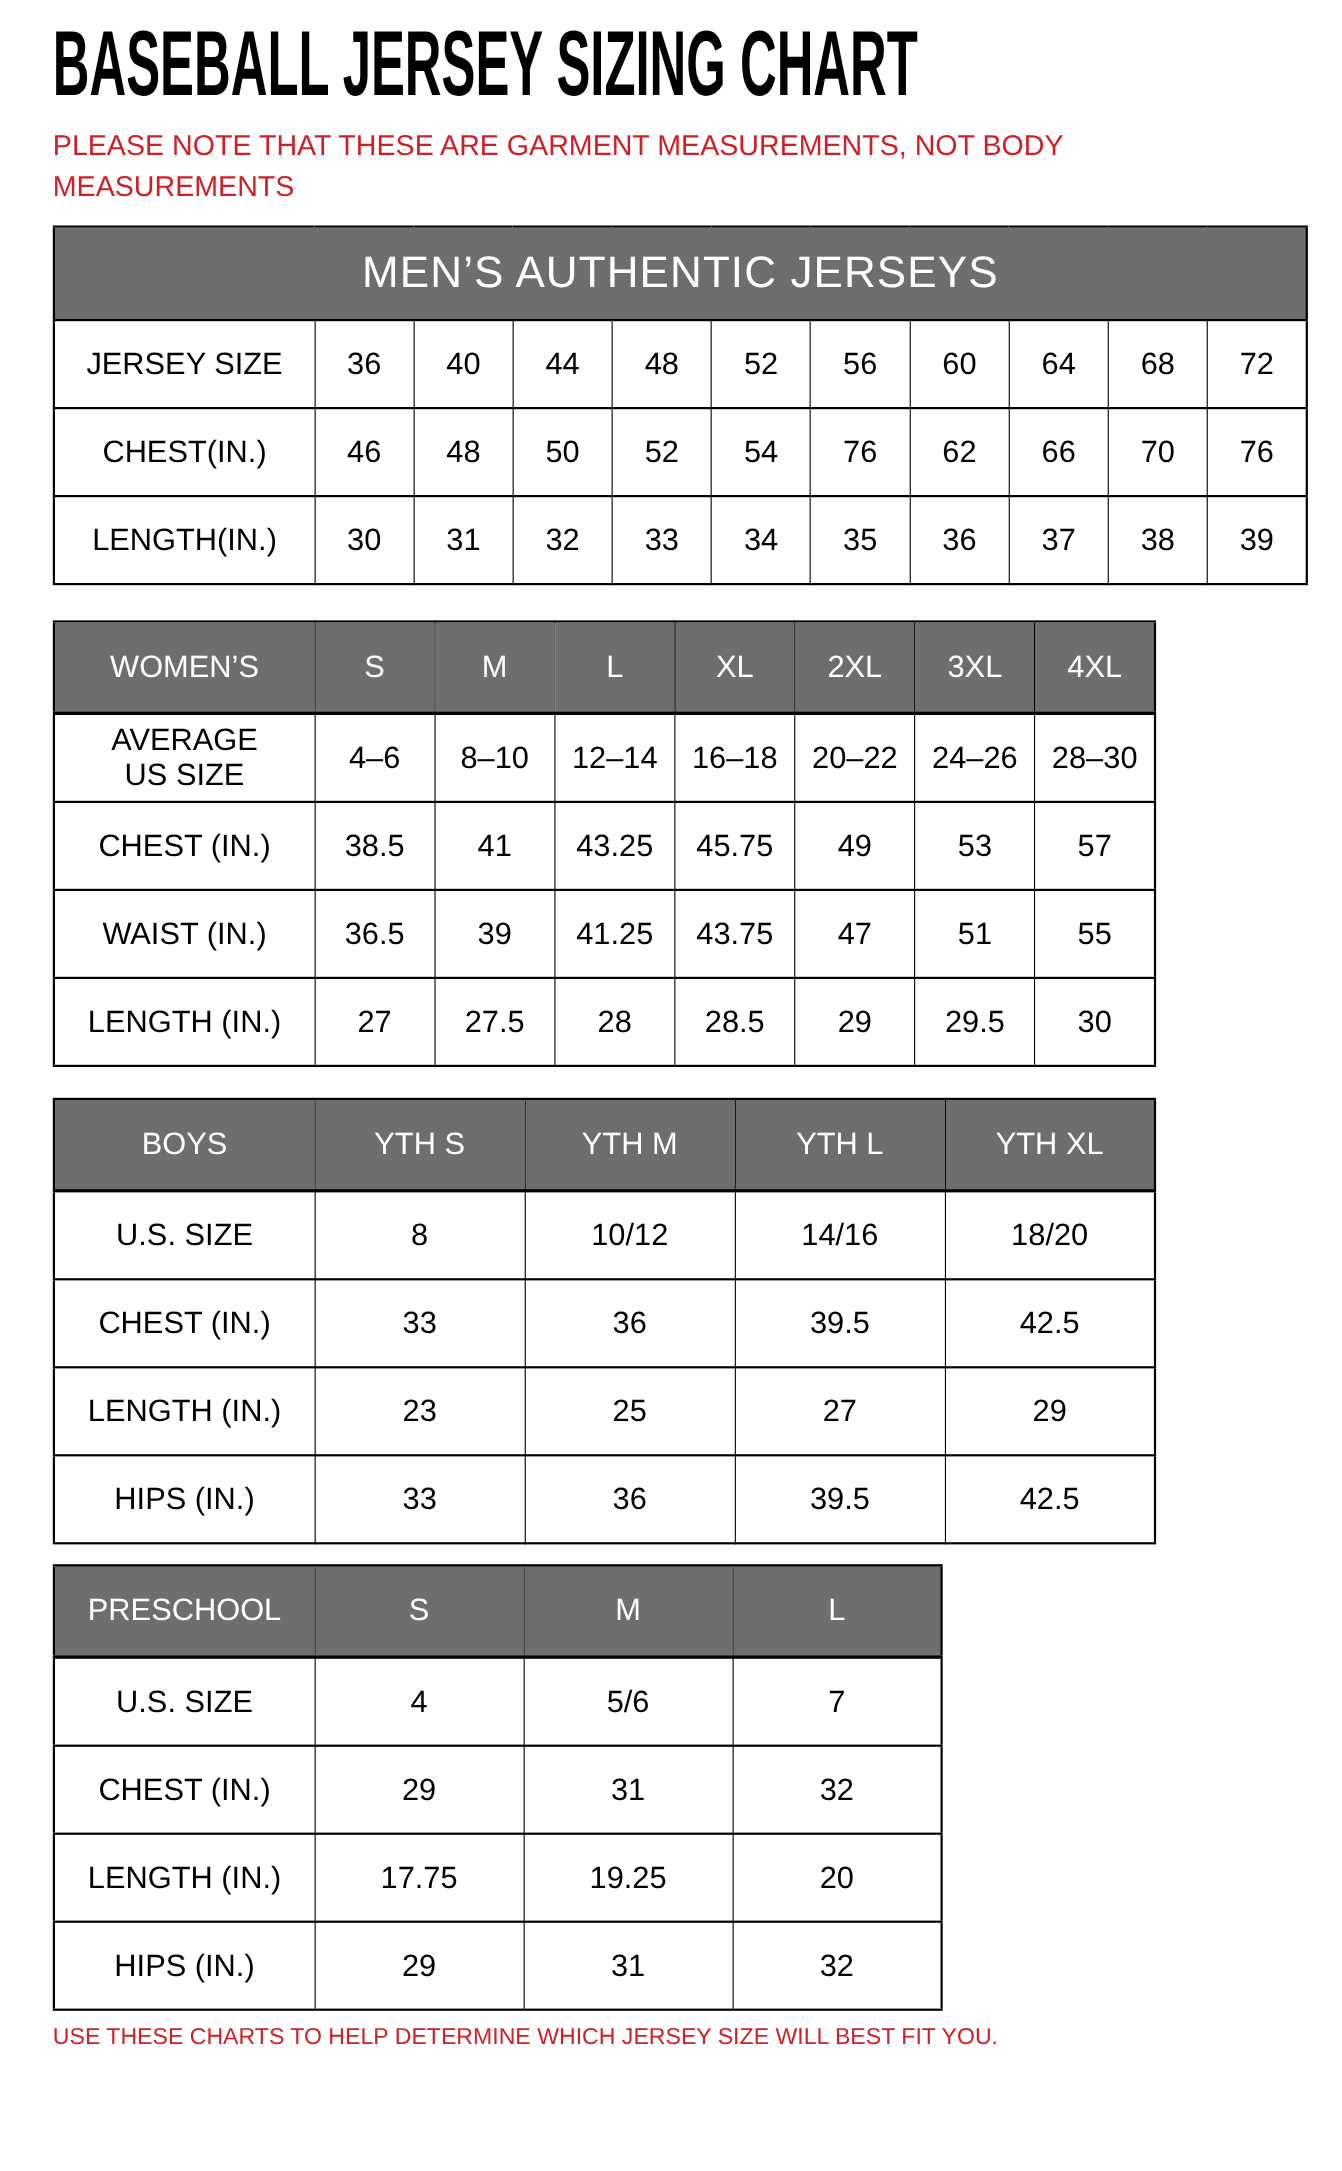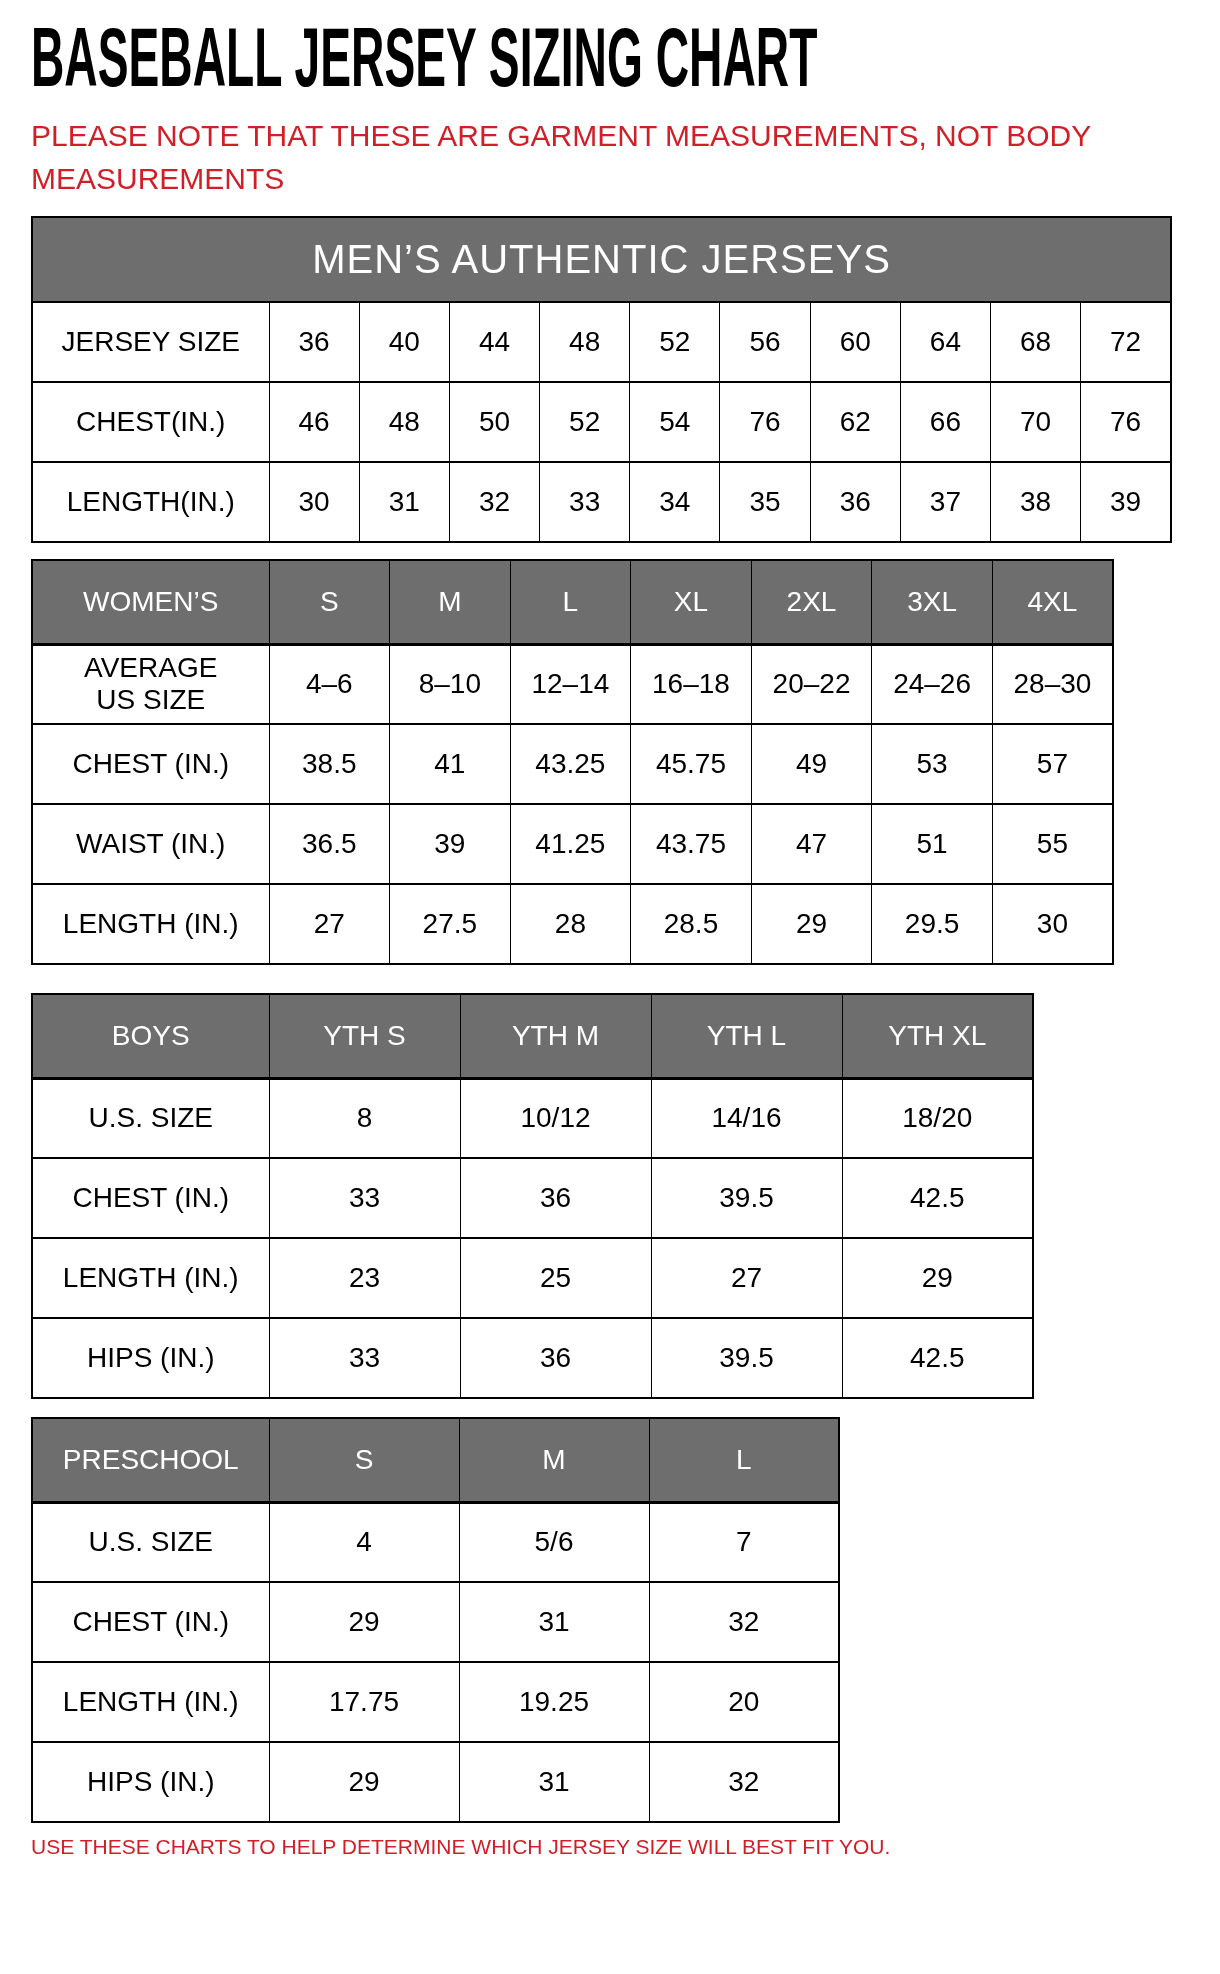--- a/index.html
+++ b/index.html
@@ -5,38 +5,38 @@
   * { box-sizing: border-box; }
   html, body { margin: 0; padding: 0; }
   body {
     width: 1220px;
     height: 1974px;
     background: #ffffff;
     overflow: hidden;
     font-family: "Liberation Sans", sans-serif;
     color: #000;
   }
-  .page { padding: 18px 0 0 31px; }
+  .page { padding: 18px 0 0 48px; }
 
   .title {
     margin: 0;
     font-size: 84px;
     font-weight: 700;
     line-height: 0.95;
     white-space: nowrap;
     transform: scaleX(0.55);
     transform-origin: left center;
     letter-spacing: 0;
     color: #000;
   }
 
   .note {
     margin: 16px 0 0 0;
     color: var(--red, #d02027);
-    font-size: 30px;
+    font-size: 26px;
     line-height: 1.44;
     white-space: pre-line;
   }
 
   .sizing-table {
     border-collapse: collapse;
     table-layout: fixed;
     border: 2px solid #000;
     text-align: center;
     background: #fff;
@@ -63,21 +63,21 @@
   .data-row  { height: 80px; }
   .rowlabel  { font-size: 26px; }
 
   .gray-head .header-row { border-bottom: 3px solid #000; }
   .gray-head .header-row th {
     background: var(--gray, #6f6e6e);
     color: #fff;
   }
 
   .t-mens      { width: 1141px; margin-top: 16px; }
-  .t-womens    { width: 1083px; margin-top: 16px; }
+  .t-womens    { width: 1003px; margin-top: 32px; }
   .t-boys      { width: 1003px; margin-top: 28px; }
   .t-preschool { width: 809px;  margin-top: 18px; }
 
   .footer-note {
     margin: 12px 0 0 0;
     color: var(--red, #d02027);
     font-size: 21px;
   }
 </style>
 </head>

